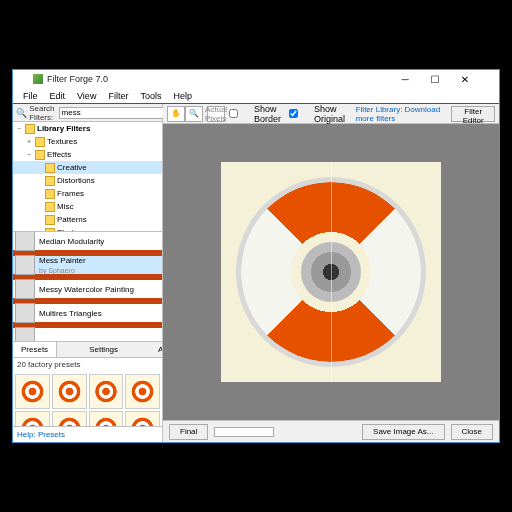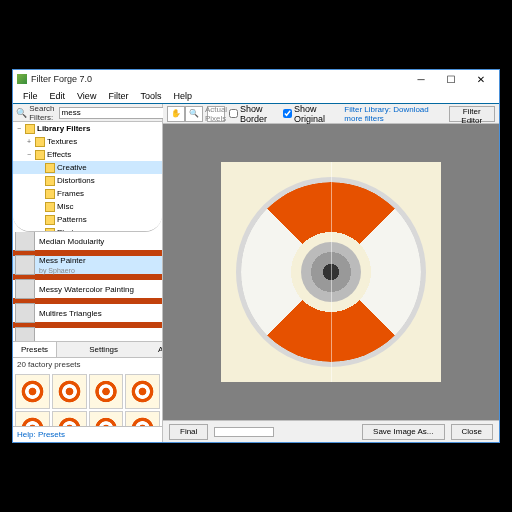--- a/index.html
+++ b/index.html
@@ -1,32 +1,32 @@
 <!DOCTYPE html>
 <html><head>
 <meta charset="utf-8">
 <style>
 * { margin:0; padding:0; box-sizing:border-box; font-family:"Segoe UI",Tahoma,sans-serif; font-size:9px; }
 body { background:#000; width:512px; height:512px; display:flex; align-items:center; justify-content:center; }
 .window { width:488px; height:374px; background:#fff; border:1px solid #4a90d9; display:flex; flex-direction:column; }
-.titlebar { height:18px; background:#fff; display:flex; align-items:center; padding:0 4px; }
+.titlebar { height:18px; background:#fff; display:flex; align-items:center; padding:0 20px; }
 .titlebar .appicon { width:10px; height:10px; background:linear-gradient(135deg,#7cb342,#388e3c); margin-right:4px; }
 .titlebar .title { flex:1; font-size:9px; color:#222; }
 .winbtns { display:flex; gap:2px; }
 .winbtn { width:28px; height:16px; display:flex; align-items:center; justify-content:center; cursor:pointer; font-size:10px; }
 .menubar { height:16px; display:flex; padding:0 4px; border-bottom:1px solid #0369a1; }
 .menuitem { padding:0 6px; line-height:16px; cursor:pointer; }
 .body { flex:1; display:flex; overflow:hidden; }
 .leftpanel { width:150px; display:flex; flex-direction:column; border-right:1px solid #c0c0c0; }
 .searchbar { height:18px; background:#f0f0f0; display:flex; align-items:center; padding:0 3px; border-bottom:1px solid #c0c0c0; gap:2px; }
 .searchicon { width:12px; height:12px; display:flex; align-items:center; justify-content:center; font-size:9px; }
 .searchlabel { font-size:8px; color:#333; margin-right:2px; }
 .searchbox { flex:1; height:12px; border:1px solid #aaa; background:#fff; font-size:8px; padding:0 2px; }
 .splitpanels { flex:1; display:flex; flex-direction:column; overflow:hidden; }
-.tree { flex:0 0 110px; overflow:auto; background:#fff; border-bottom:1px solid #c0c0c0;border-radius:17px; }
+.tree { flex:0 0 110px; overflow:auto; background:#fff; border-bottom:1px solid #c0c0c0; }
 .treeitem { display:flex; align-items:center; height:13px; padding-left:4px; cursor:pointer; }
 .treeitem.selected { background:#cce8ff; }
 .treeitem .exp { width:8px; font-size:7px; color:#666; }
 .treeitem .ticon { width:10px; height:10px; margin-right:2px; }
 .ticon.folder { background:#ffd75e; border:1px solid #c9a227; }
 .treeitem .lbl { font-size:8px; }
 .treeitem.bold .lbl { font-weight:600; }
 .treeitem.i1 { padding-left:14px; }
 .treeitem.i2 { padding-left:24px; }
 .filterlist { flex:0 0 110px; overflow:auto; background:#fff; border-bottom:1px solid #c0c0c0; }
@@ -42,21 +42,21 @@
 .presetbar { height:14px; padding:0 4px; line-height:14px; font-size:8px; color:#333; background:#fff; }
 .presets { flex:1; overflow:auto; background:#fff; display:grid; grid-template-columns:repeat(4,1fr); gap:2px; padding:2px; }
 .preset { aspect-ratio:1; border:1px solid #ccc; cursor:pointer; background:radial-gradient(circle at 50% 50%,#e65100 15%,#fff 18%,#fff 30%,#e65100 33%,#e65100 45%,#fff8e1 48%); }
 .helplink { height:16px; padding:0 4px; line-height:16px; font-size:8px; color:#0066cc; border-top:1px solid #c0c0c0; cursor:pointer; }
 .mainarea { flex:1; display:flex; flex-direction:column; background:#888; }
 .toolbar { height:20px; background:#f0f0f0; display:flex; align-items:center; padding:0 4px; gap:4px; border-bottom:1px solid #c0c0c0; }
 .tbtn { width:18px; height:16px; border:1px solid #aaa; background:#fff; display:flex; align-items:center; justify-content:center; cursor:pointer; font-size:8px; }
 .tbtngroup { display:flex; }
 .tbtngroup .tbtn { border-radius:0; }
 .toolbar .lbl { font-size:8px; color:#888; }
-.toolbar .chk { display:flex; align-items:center; gap:2px; font-size:8px; }
+.toolbar .chk { display:flex; align-items:center; gap:16px; font-size:8px; }
 .toolbar .chk input { width:9px; height:9px; }
 .toolbar .spacer { flex:1; }
 .toolbar .link { font-size:8px; color:#0066cc; cursor:pointer; }
 .toolbar .edbtn { height:16px; padding:0 6px; border:1px solid #aaa; background:#eee; font-size:8px; cursor:pointer; }
 .canvas { flex:1; display:flex; align-items:center; justify-content:center; background:#808080; position:relative; }
 .preview { width:220px; height:220px; background:#f5f0d8; position:relative; overflow:hidden; }
 .lifebuoy { position:absolute; width:180px; height:180px; left:20px; top:20px; border-radius:50%; background:
  radial-gradient(circle,#555 0 18px,#ccc 18px 26px,transparent 26px),
  conic-gradient(#e65100 0 45deg,#f5f5f0 45deg 135deg,#e65100 135deg 225deg,#f5f5f0 225deg 315deg,#e65100 315deg 360deg);
  mask:radial-gradient(circle,transparent 0 40px,#000 40px 90px,transparent 90px);

